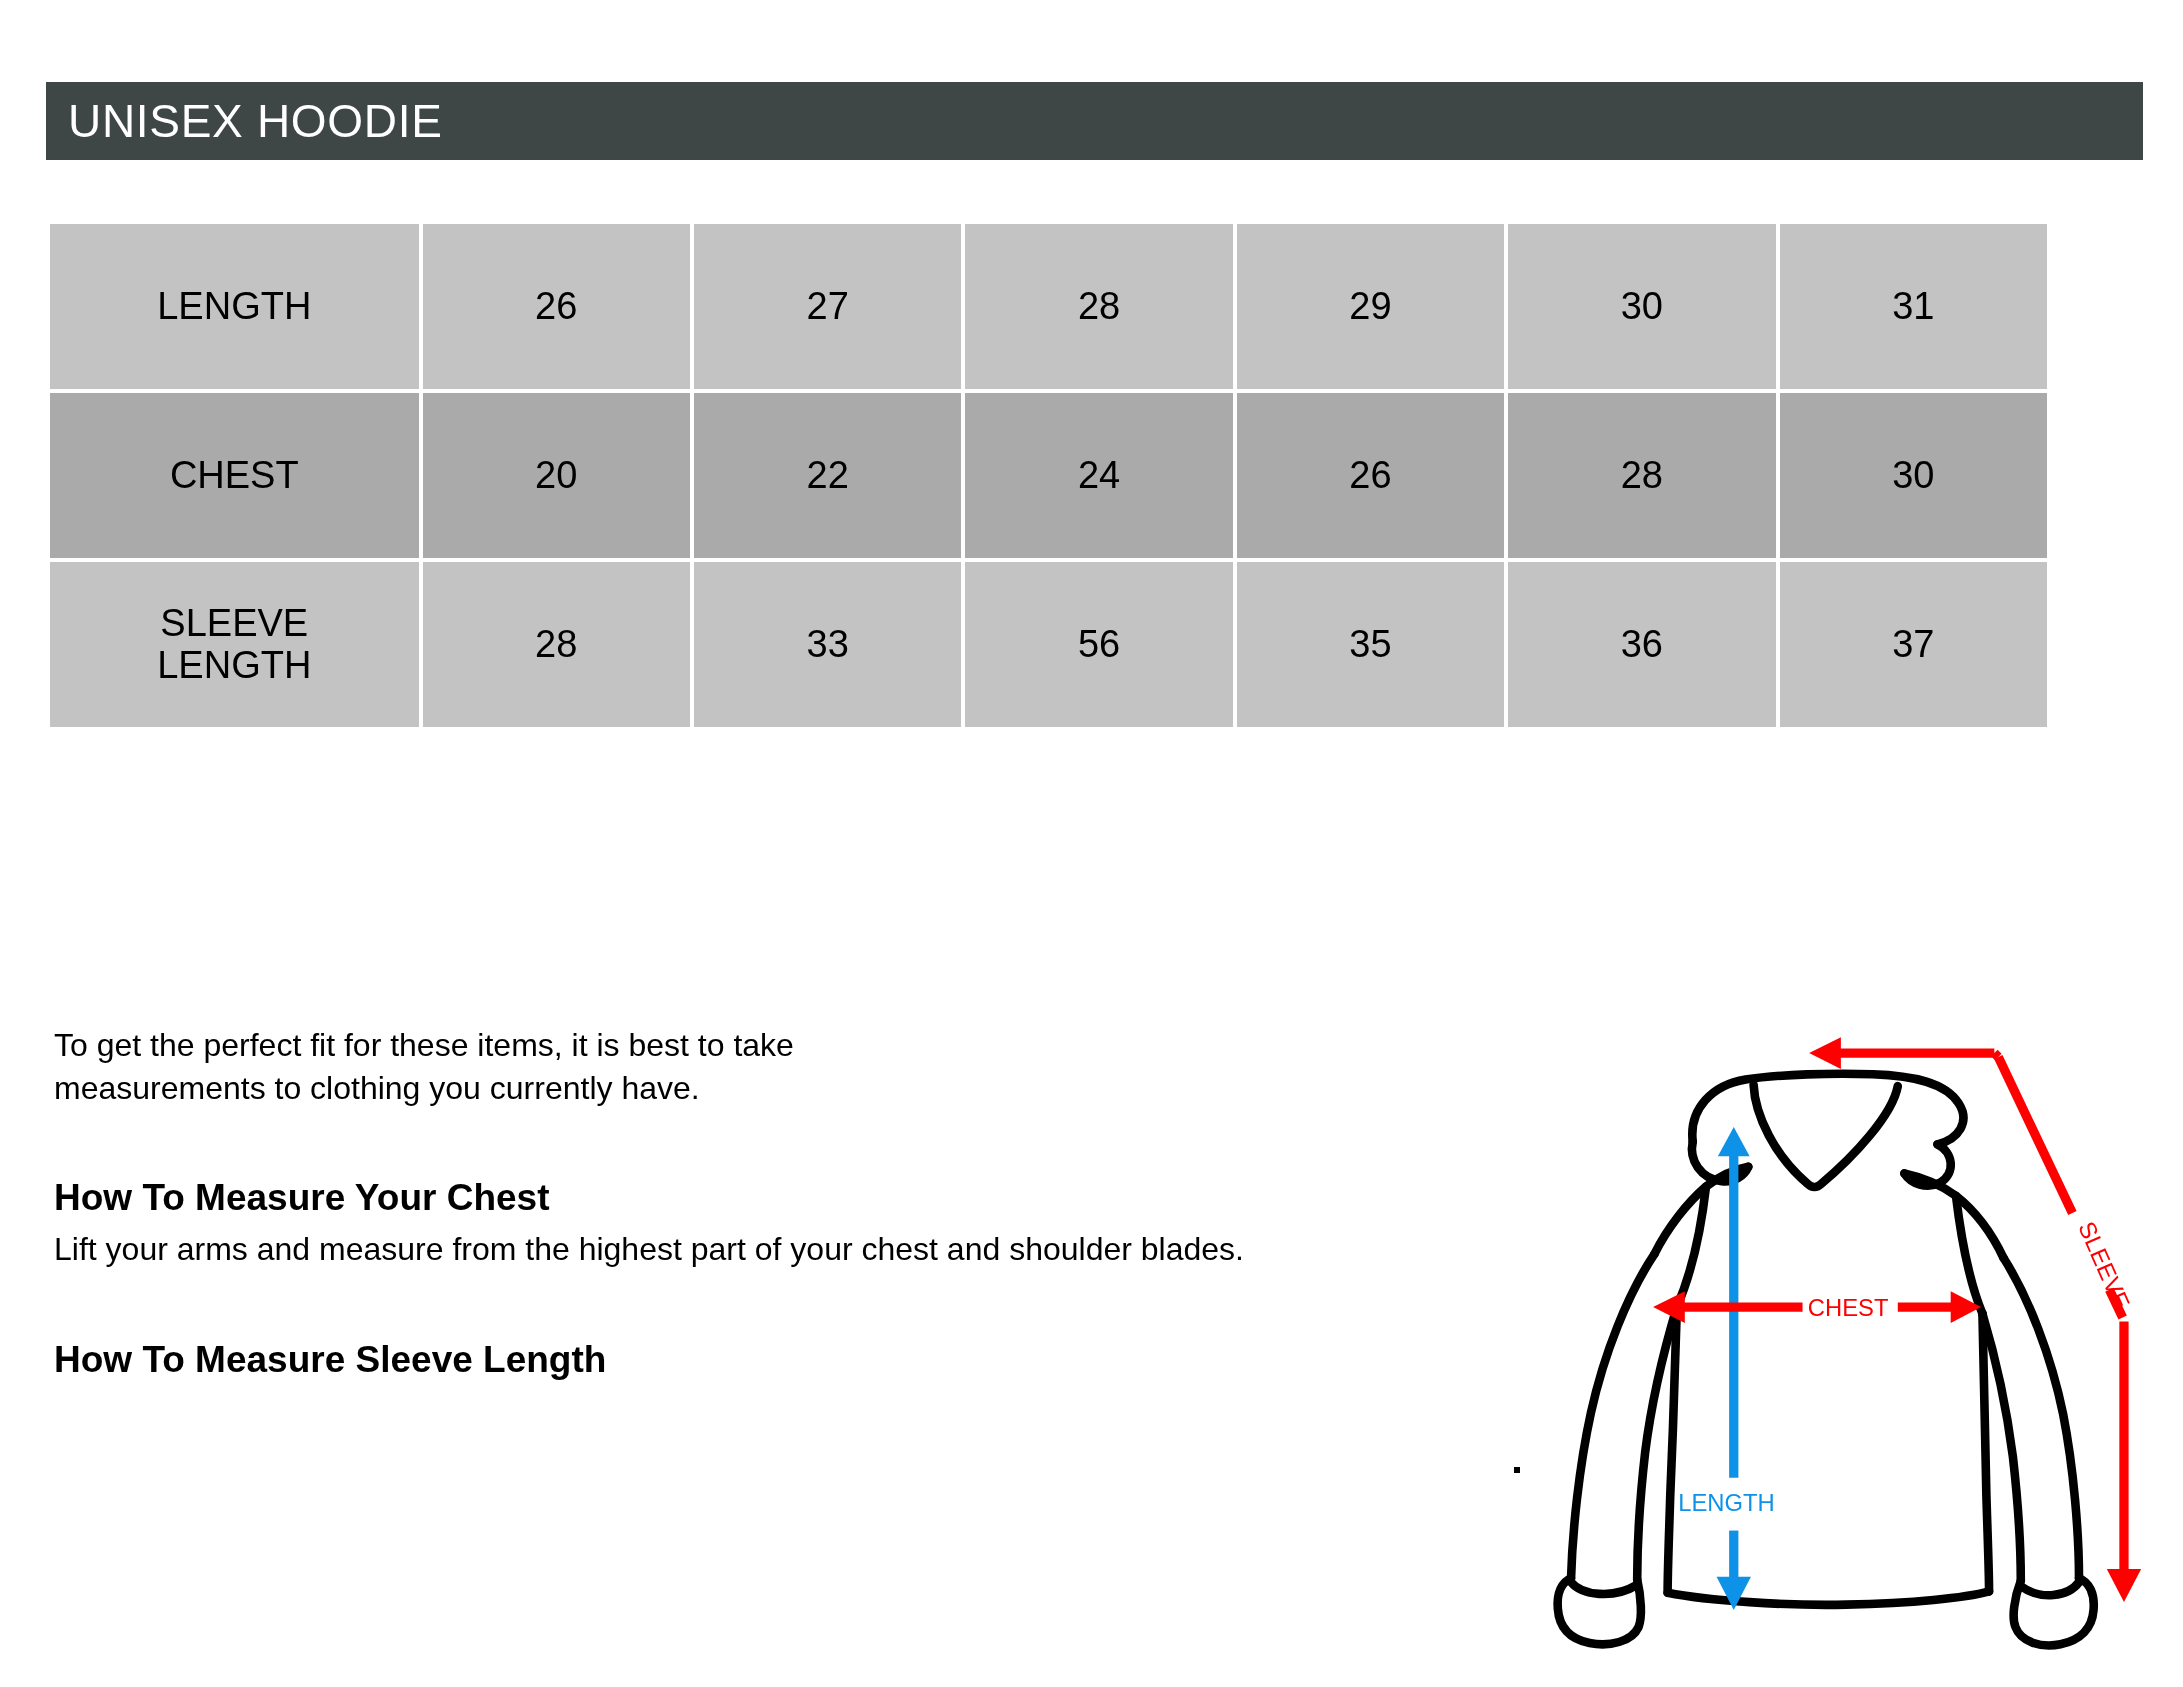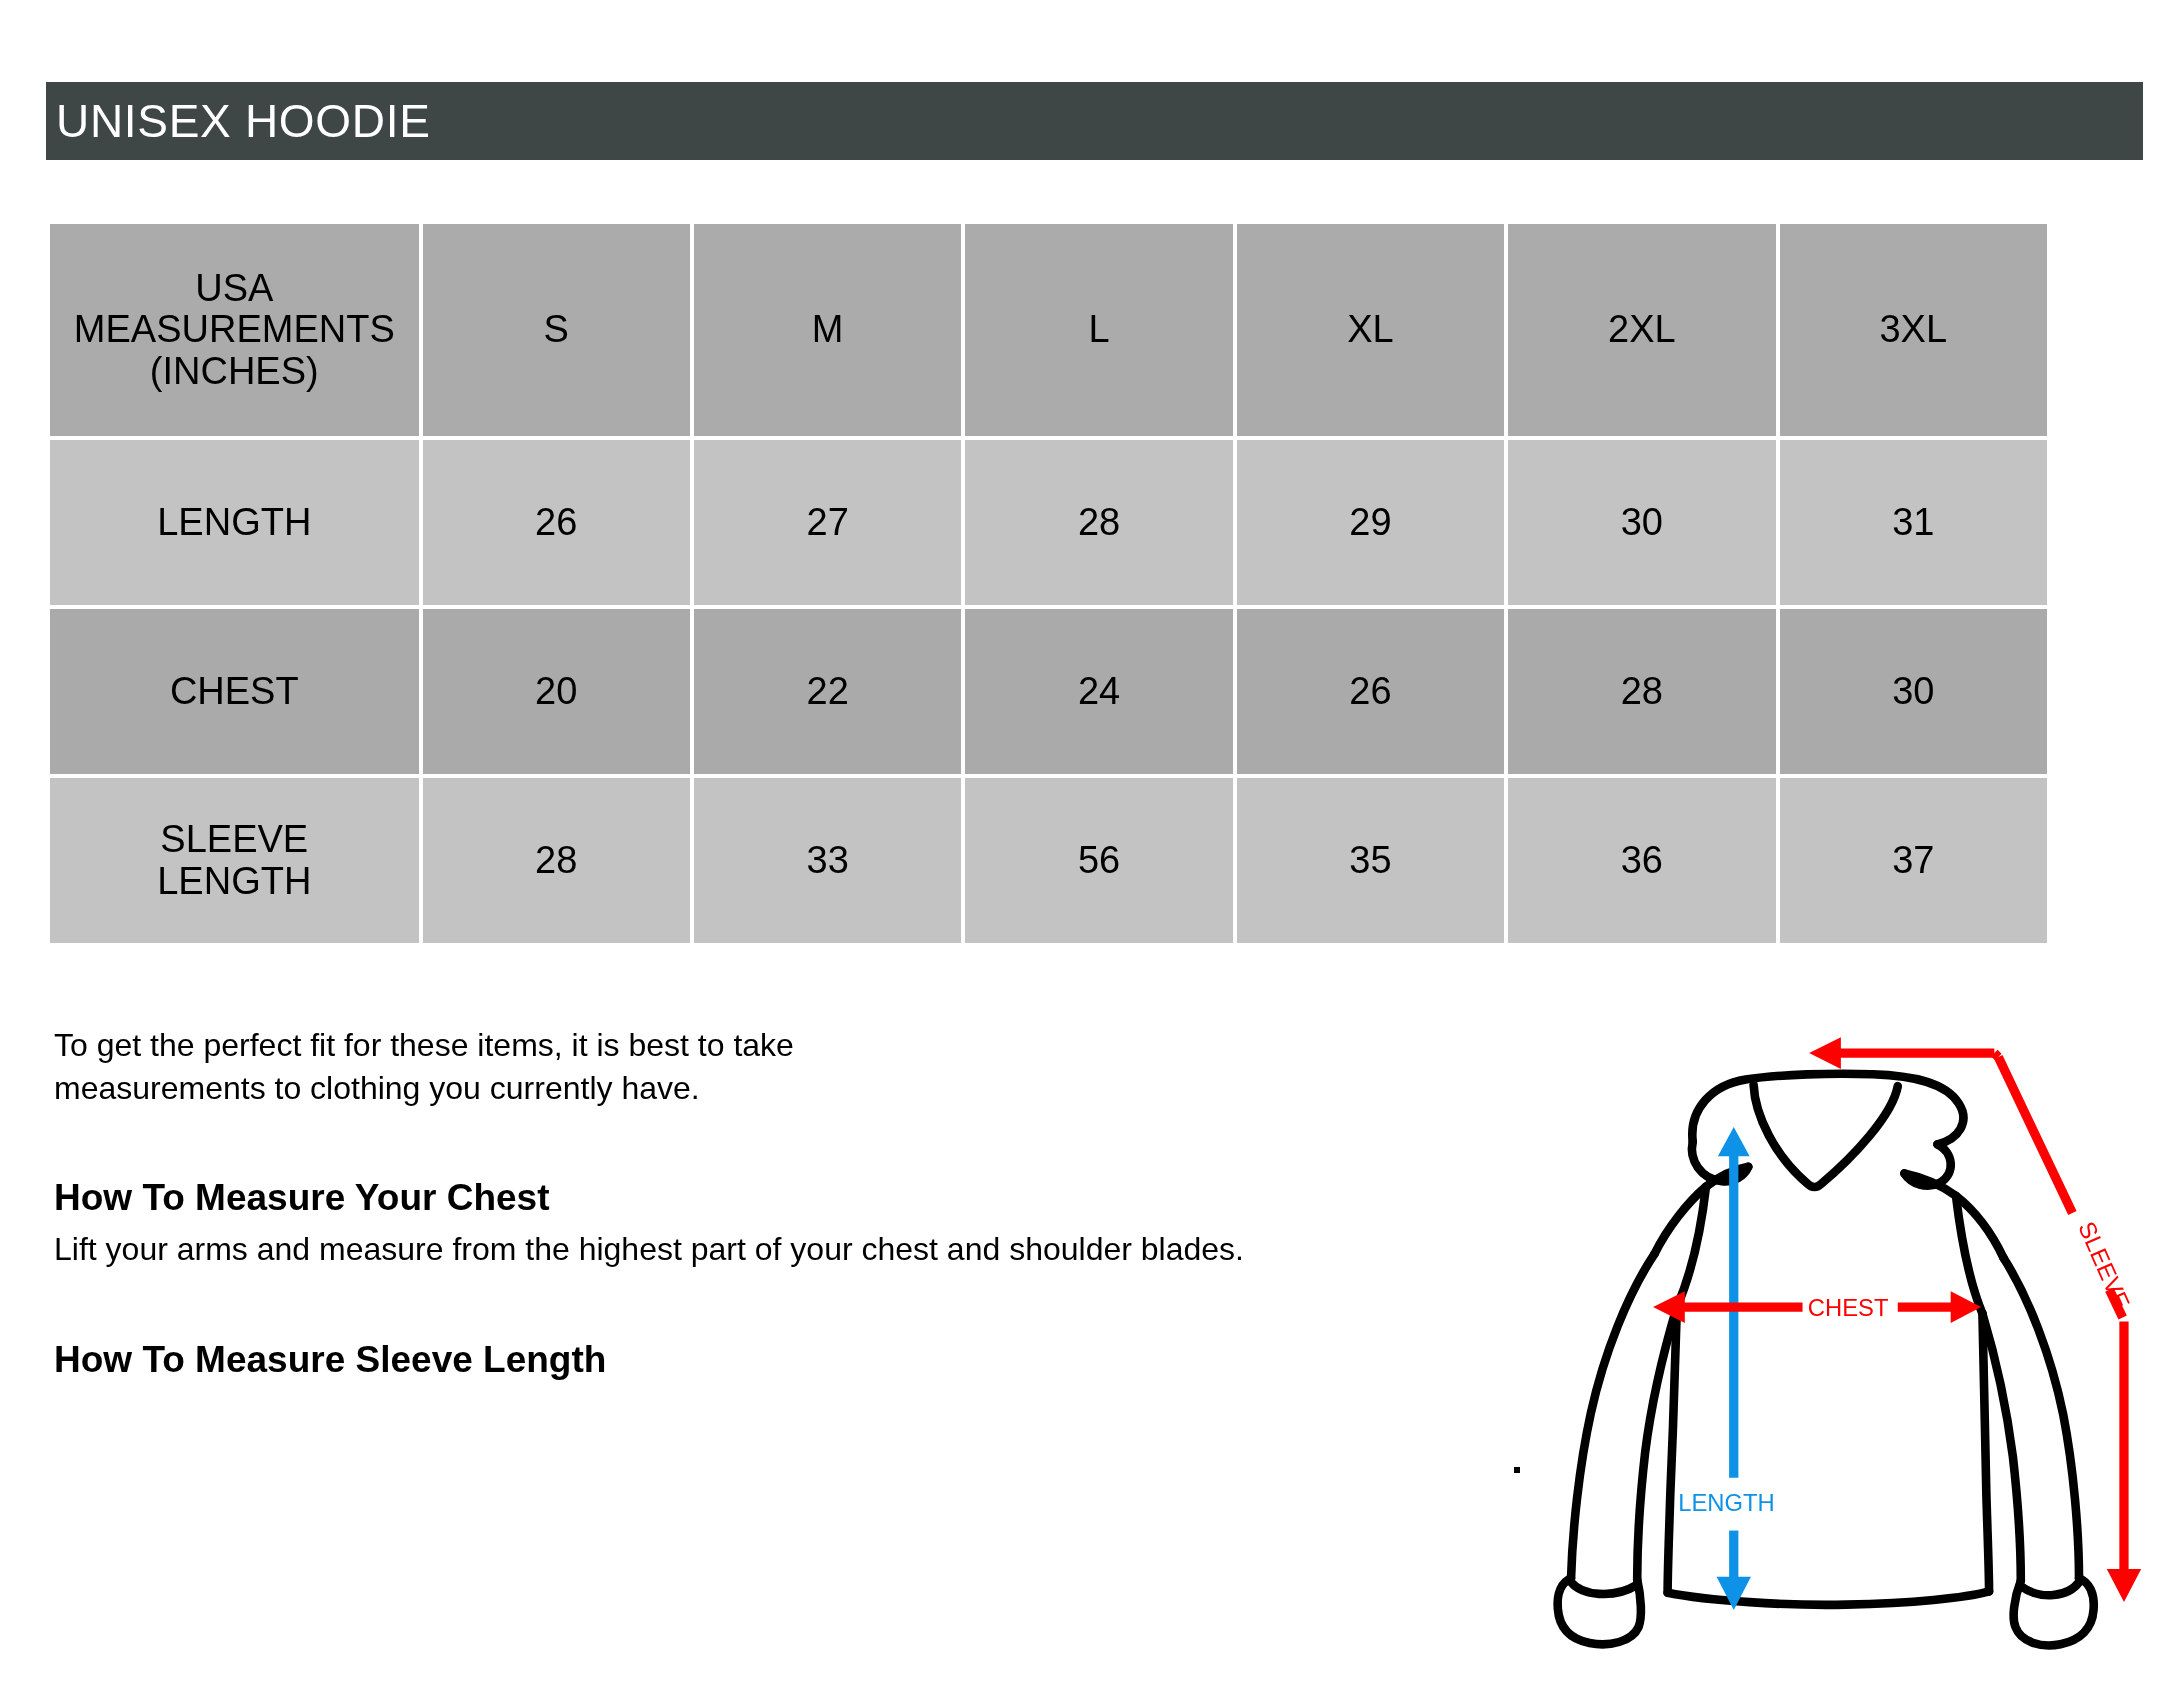--- a/index.html
+++ b/index.html
@@ -24,21 +24,21 @@
     width: 2097px;
     height: 78px;
     background: #3f4646;
     display: flex;
     align-items: center;
   }
   #title-text {
     color: #ffffff;
     font-size: 46px;
     letter-spacing: 0.7px;
-    padding-left: 10px;
+    padding-left: 22px;
     font-weight: 400;
     white-space: nowrap;
   }
 
   
   #size-table {
     position: absolute;
     left: 46px;
     top: 220px;
     width: 2005px;
@@ -144,33 +144,20 @@
   <colgroup>
     <col class="col-label">
       <col class="col-size">
       <col class="col-size">
       <col class="col-size">
     <col class="col-size">
       <col class="col-size">
       <col class="col-size">
   </colgroup>
   <tbody>
-    <tr class="row-head">
-      <td class="hdr-label">
-        <div>USA</div>
-        <div>MEASUREMENTS</div>
-        <div>(INCHES)</div>
-      </td>
-      <td class="hdr-size">S</td>
-      <td class="hdr-size">M</td>
-      <td class="hdr-size">L</td>
-      <td class="hdr-size">XL</td>
-      <td class="hdr-size">2XL</td>
-      <td class="hdr-size">3XL</td>
-    </tr>
 
     <tr class="row-light">
       <td class="row-label">LENGTH</td>
       <td class="row-value">26</td>
       <td class="row-value">27</td>
       <td class="row-value">28</td>
       <td class="row-value">29</td>
       <td class="row-value">30</td>
       <td class="row-value">31</td>
     </tr>

